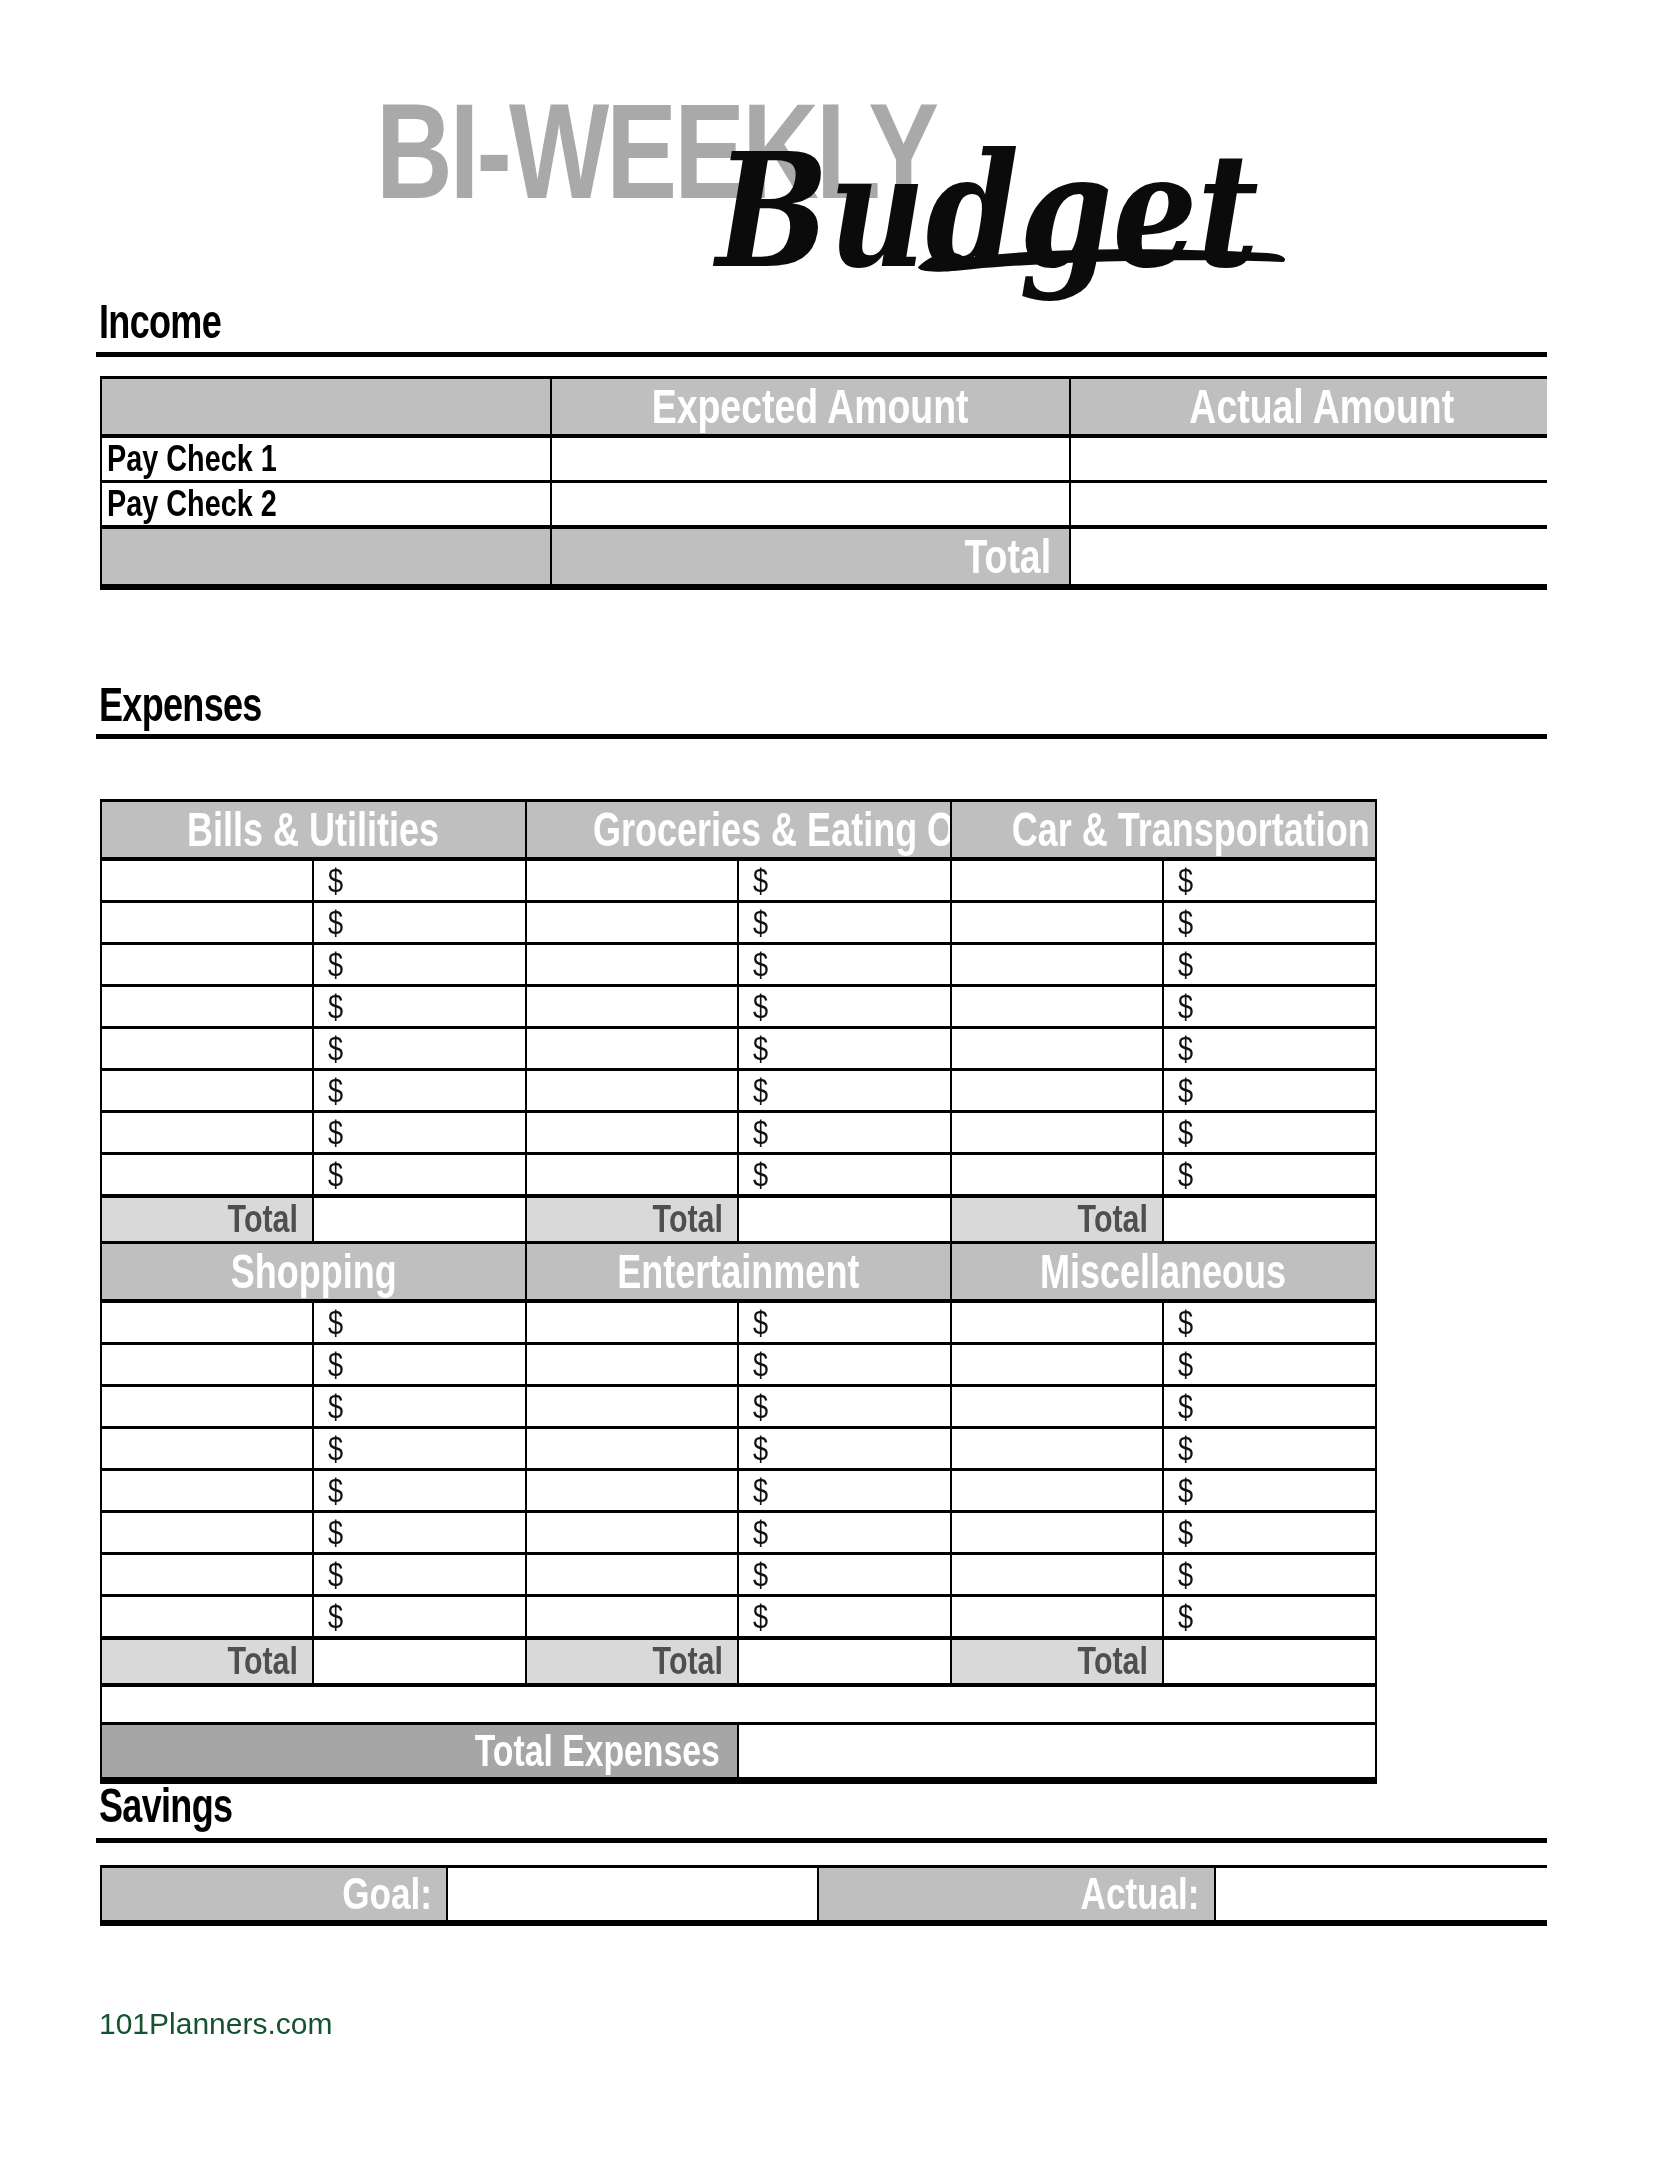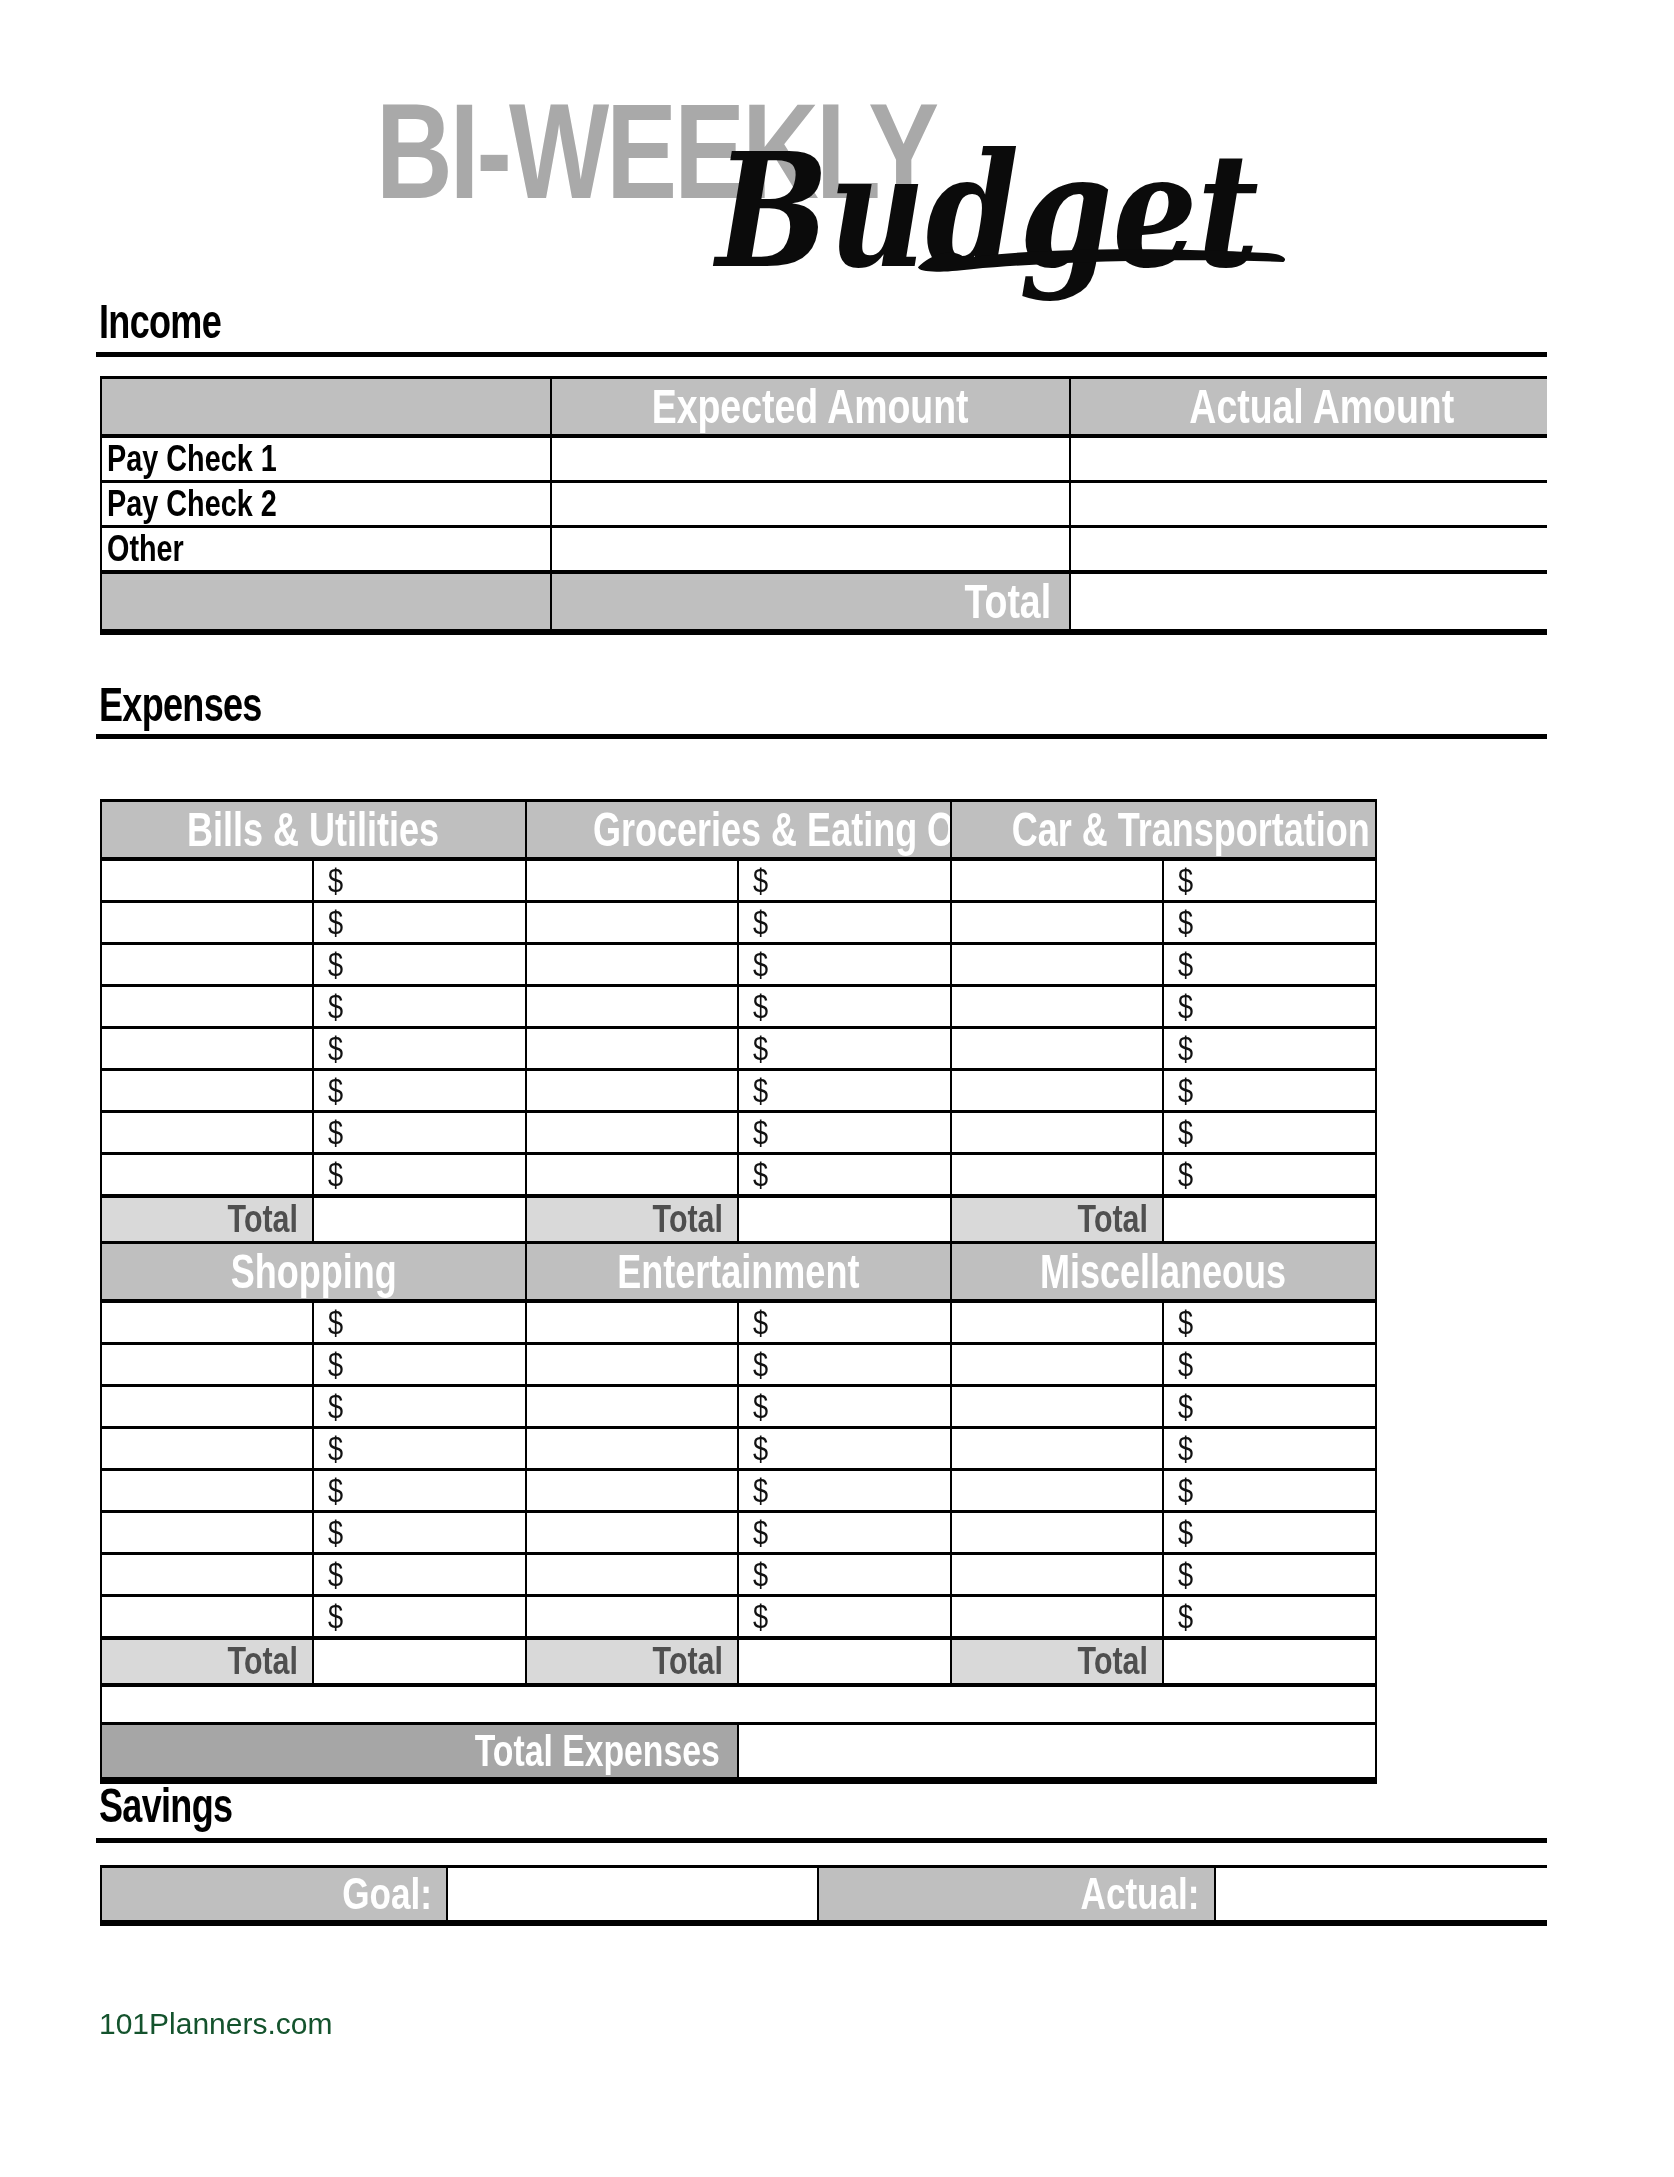--- a/index.html
+++ b/index.html
@@ -136,27 +136,20 @@
         <td class="irow wht"></td>
         <td class="irow wht"></td>
       </tr>
       <tr>
         <td class="irow rlabel wht">
           <span class="cx ol sx80 lbl-txt">Pay Check 2</span>
         </td>
         <td class="irow wht"></td>
         <td class="irow wht"></td>
       </tr>
-      <tr>
-        <td class="irow rlabel wht">
-          <span class="cx ol sx80 lbl-txt">Other</span>
-        </td>
-        <td class="irow wht"></td>
-        <td class="irow wht"></td>
-      </tr>
       <tr class="itotal">
         <td class="gray"></td>
         <td class="gray t-cell">
           <span class="cx or sx78 hdr-txt">Total</span>
         </td>
         <td class="wht"></td>
       </tr>
     </tbody>
   </table>
 

